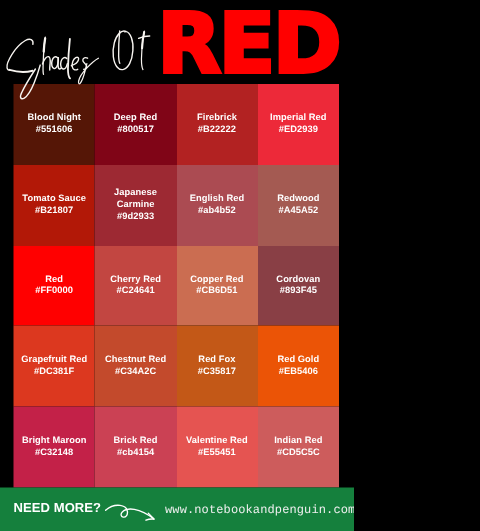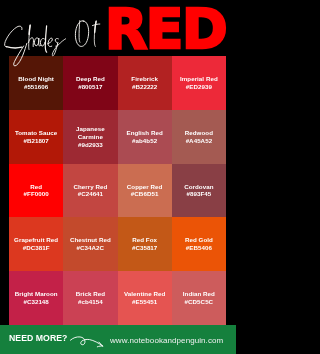--- a/index.html
+++ b/index.html
@@ -29,21 +29,21 @@
   .cell .hex{display:block;font-weight:bold;}
 
   
   #footer{position:absolute;left:0;top:325px;width:236px;height:29px;background:#15803d;}
   #need-more{position:absolute;left:9px;top:8px;color:#ffffff;font-size:8.7px;
              font-weight:bold;letter-spacing:0.05px;line-height:10px;
              font-family:"Liberation Sans",sans-serif;}
   #arrow{position:absolute;left:68.5px;top:7px;width:38px;height:19px;}
   #arrow svg{display:block;width:38px;height:19px;}
   #url{position:absolute;left:110px;top:10.5px;color:#f0f0f0;font-size:8px;letter-spacing:0.08px;
-        line-height:10px;font-family:Liberation Sans, sans-serif;}
+        line-height:10px;font-family:Liberation Mono, monospace;}
 </style>
 </head>
 <body>
 
 <div id="page">
 
   <div id="header">
     <div id="script-title" title="Shades Of">
       <svg viewBox="0 0 118 50" width="118" height="50" aria-hidden="true">
         <g fill="none" stroke="#f7f4f0" stroke-linecap="round" stroke-linejoin="round">

